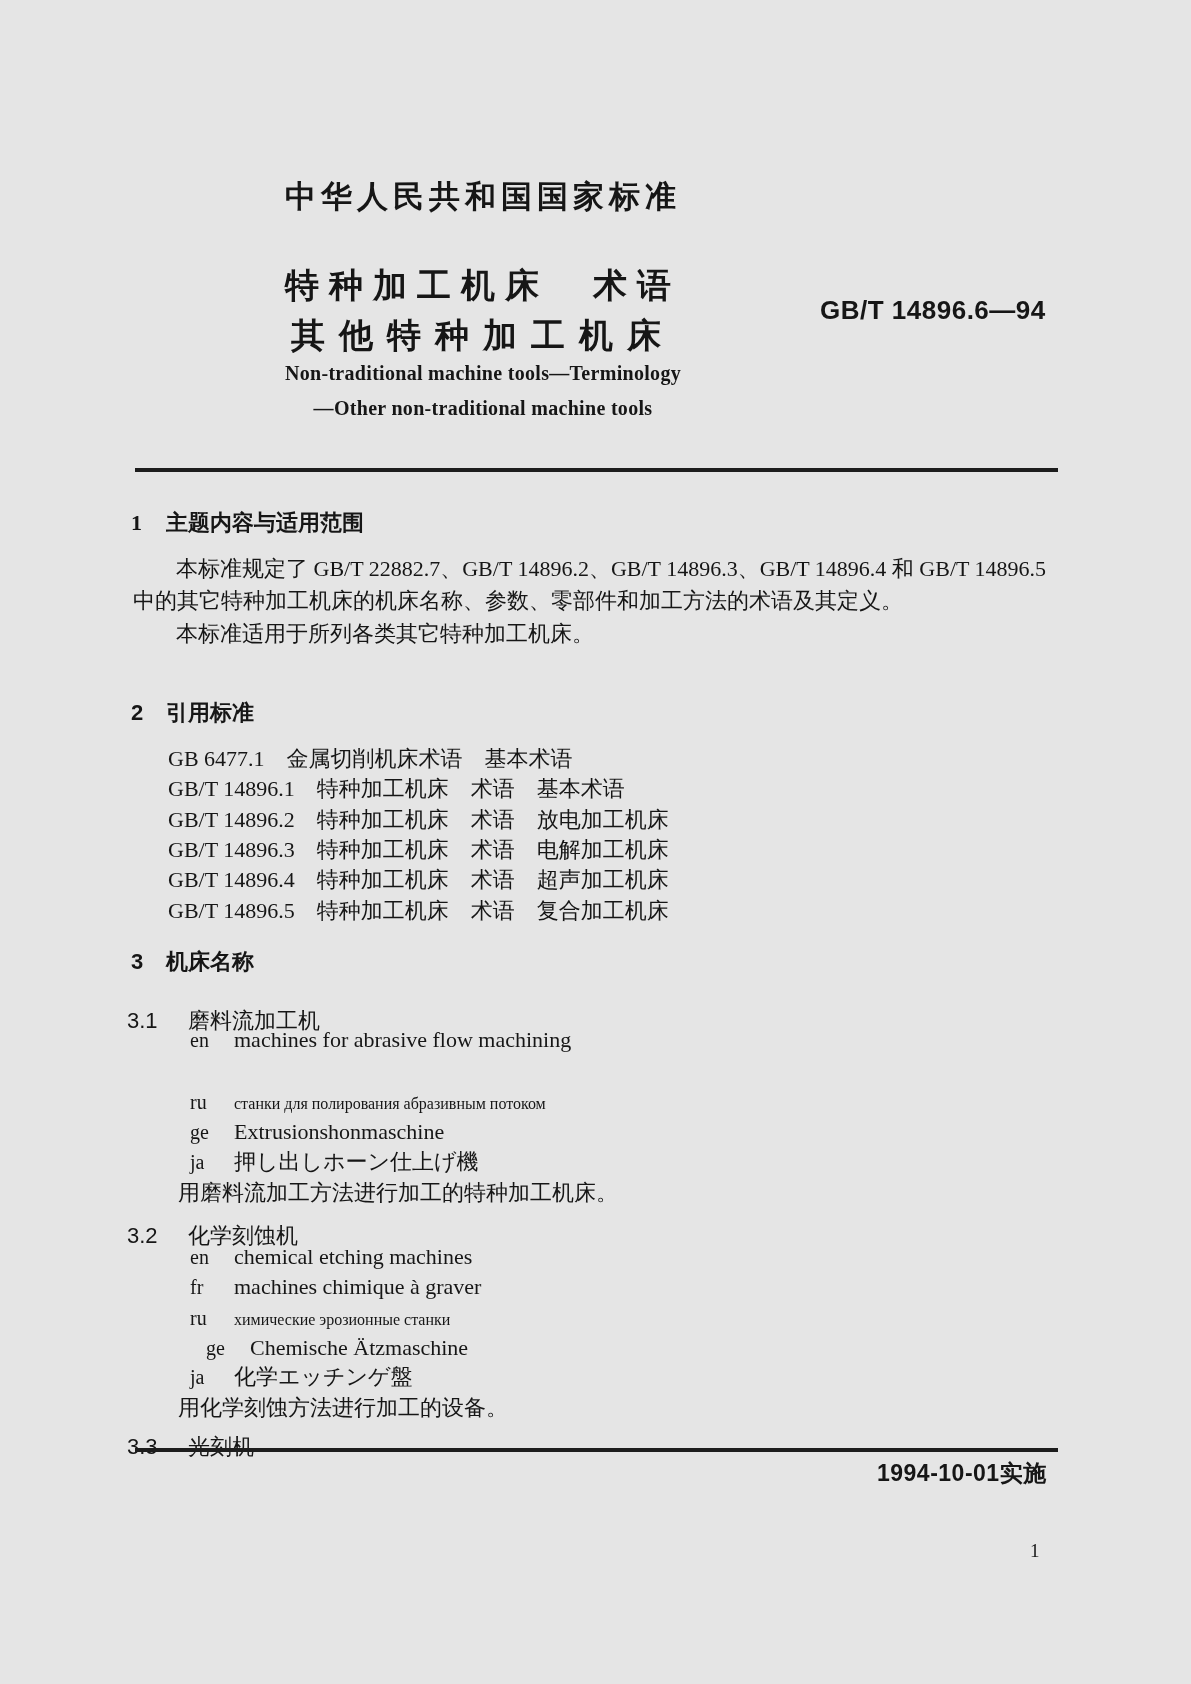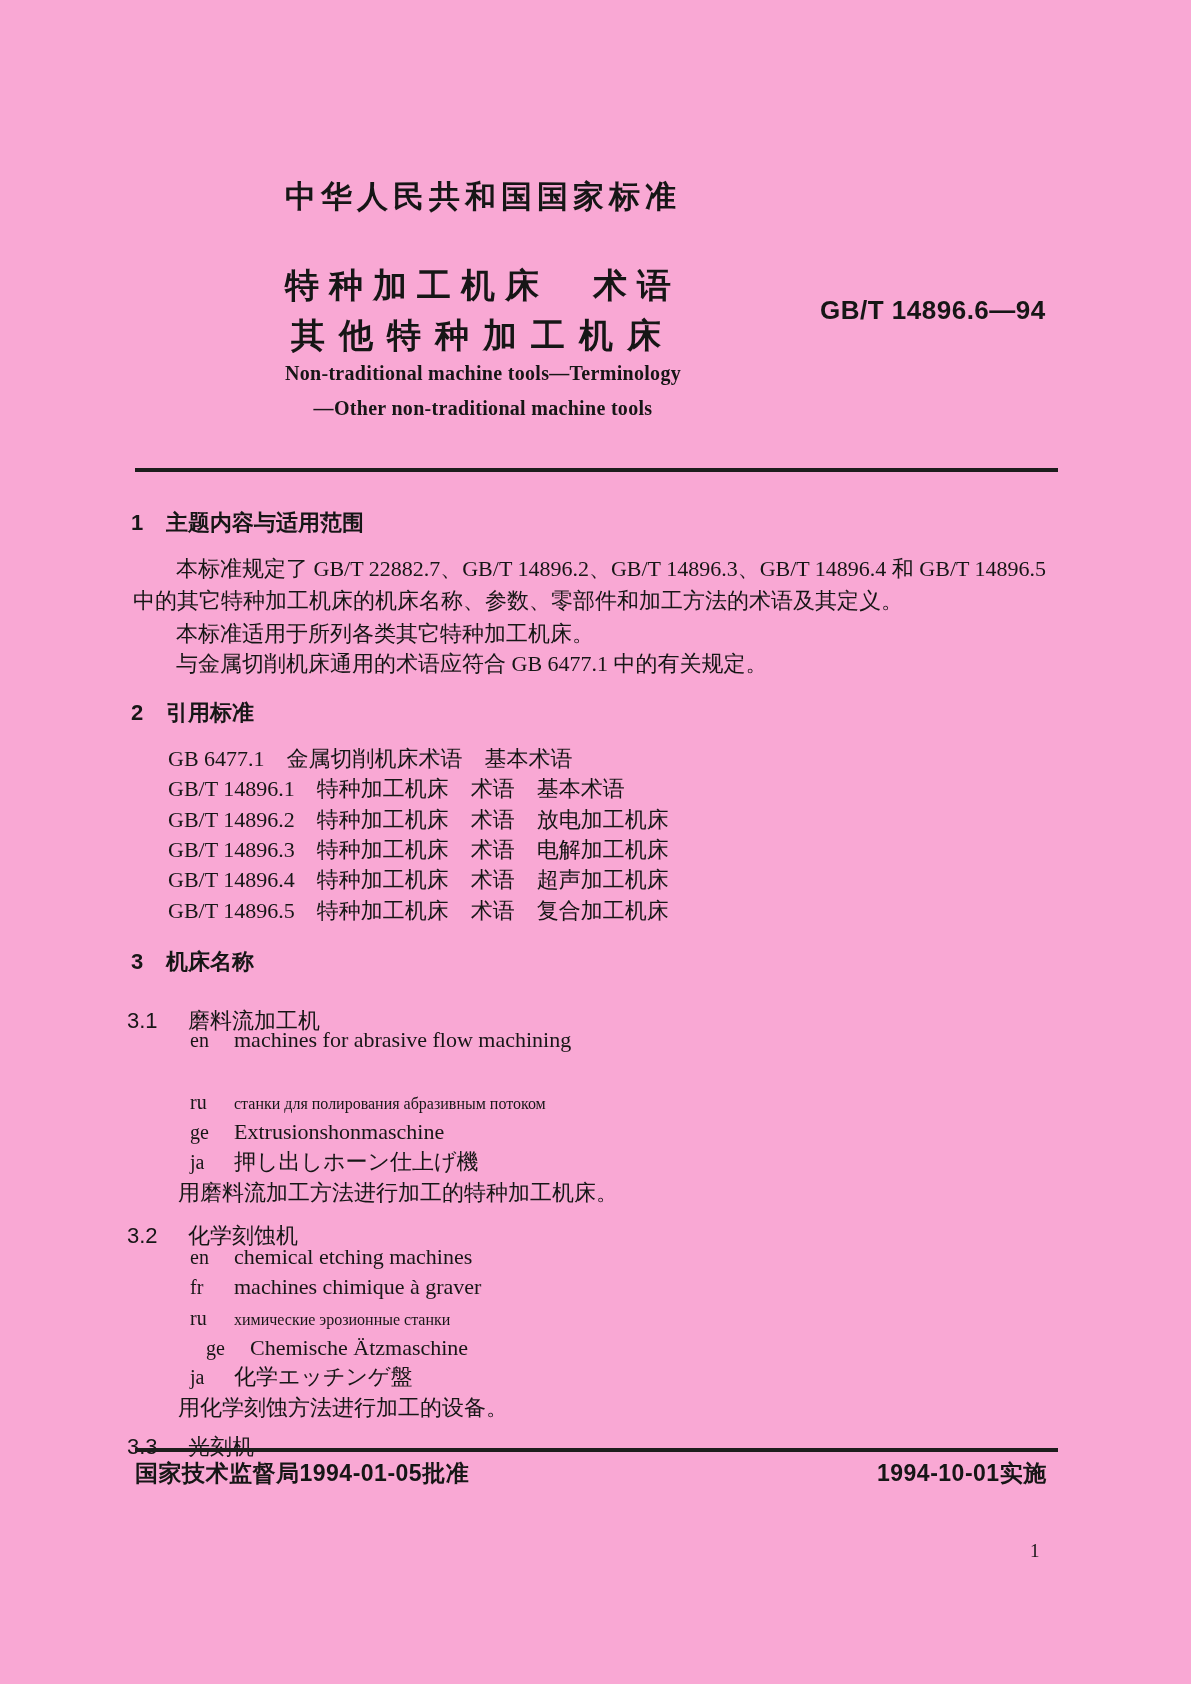--- a/index.html
+++ b/index.html
@@ -1,19 +1,19 @@
 <!DOCTYPE html>
 <html><head>
 <meta charset="utf-8">
 <style>
   html,body{margin:0;padding:0;background:#ffffff;}
   .page{
     position:relative;
     width:1191px;height:1684px;
-    background:#f9a8d4;
+    background:#e5e5e5;
     color:#161616;
     overflow:hidden;
     font-family:"Liberation Serif","DejaVu Serif",serif;
   }
   .abs{position:absolute;white-space:nowrap;line-height:1.12;}
   .hei{font-family:"Liberation Sans","DejaVu Sans",sans-serif;font-weight:700;}
   .song{font-family:"Liberation Serif","DejaVu Serif",serif;font-weight:400;}
   .center-col{left:123px;width:720px;text-align:center;}
   .std-label{font-size:31px;letter-spacing:5px;}
   .title-zh{font-size:34px;}
@@ -45,27 +45,26 @@
   <div class="abs hei title-zh ls2 center-col" style="top:316px;">其他特种加工机床</div>
 
   <div class="abs hei code" style="top:296px;left:820px;">GB/T 14896.6—94</div>
 
   <div class="abs en-sub center-col" style="top:362px;">Non-traditional machine tools—Terminology</div>
 
   <div class="abs en-sub center-col" style="top:397px;">—Other non-traditional machine tools</div>
 
   <div class="rule" style="top:468px;"></div>
 
-  <div class="abs hei sec-head" style="top:511px;left:131px;">
+  <div class="abs hei sec-head" style="top:511px;left:131px;font-family:Liberation Serif, serif;">
     <span class="num">1</span><span>主题内容与适用范围</span>
   </div>
   <div class="abs song body-line" style="top:557px;left:176px;">本标准规定了 GB/T 22882.7、GB/T 14896.2、GB/T 14896.3、GB/T 14896.4 和 GB/T 14896.5</div>
   <div class="abs song body-line" style="top:589px;left:133px;">中的其它特种加工机床的机床名称、参数、零部件和加工方法的术语及其定义。</div>
   <div class="abs song body-line" style="top:622px;left:176px;">本标准适用于所列各类其它特种加工机床。</div>
-  <div class="abs song body-line" style="top:652px;left:176px;">与金属切削机床通用的术语应符合 GB 6477.1 中的有关规定。</div>
 
   <div class="abs hei sec-head" style="top:701px;left:131px;">
     <span class="num">2</span><span>引用标准</span>
   </div>
   <div class="abs song body-line" style="top:747px;left:168px;">GB 6477.1　金属切削机床术语　基本术语</div>
   <div class="abs song body-line" style="top:777px;left:168px;">GB/T 14896.1　特种加工机床　术语　基本术语</div>
   <div class="abs song body-line" style="top:808px;left:168px;">GB/T 14896.2　特种加工机床　术语　放电加工机床</div>
   <div class="abs song body-line" style="top:838px;left:168px;">GB/T 14896.3　特种加工机床　术语　电解加工机床</div>
   <div class="abs song body-line" style="top:868px;left:168px;">GB/T 14896.4　特种加工机床　术语　超声加工机床</div>
   <div class="abs song body-line" style="top:899px;left:168px;">GB/T 14896.5　特种加工机床　术语　复合加工机床</div>
@@ -109,17 +108,16 @@
   <div class="abs song lang-line" style="top:1365px;left:190px;">
     <span class="lc">ja</span><span class="lt">化学エッチンゲ盤</span>
   </div>
   <div class="abs song body-line" style="top:1396px;left:178px;">用化学刻蚀方法进行加工的设备。</div>
 
   <div class="abs song term-head" style="top:1423px;left:127px;">
     <span class="num">3.3</span><span>光刻机</span>
   </div>
 
   <div class="rule" style="top:1448px;"></div>
-  <div class="abs hei footer-text" style="top:1461px;left:135px;">国家技术监督局1994-01-05批准</div>
   <div class="abs hei footer-text" style="top:1461px;left:877px;">1994-10-01实施</div>
   <div class="abs song pagenum" style="top:1540px;left:1030px;">1</div>
 
 </div>
 
 </body></html>

